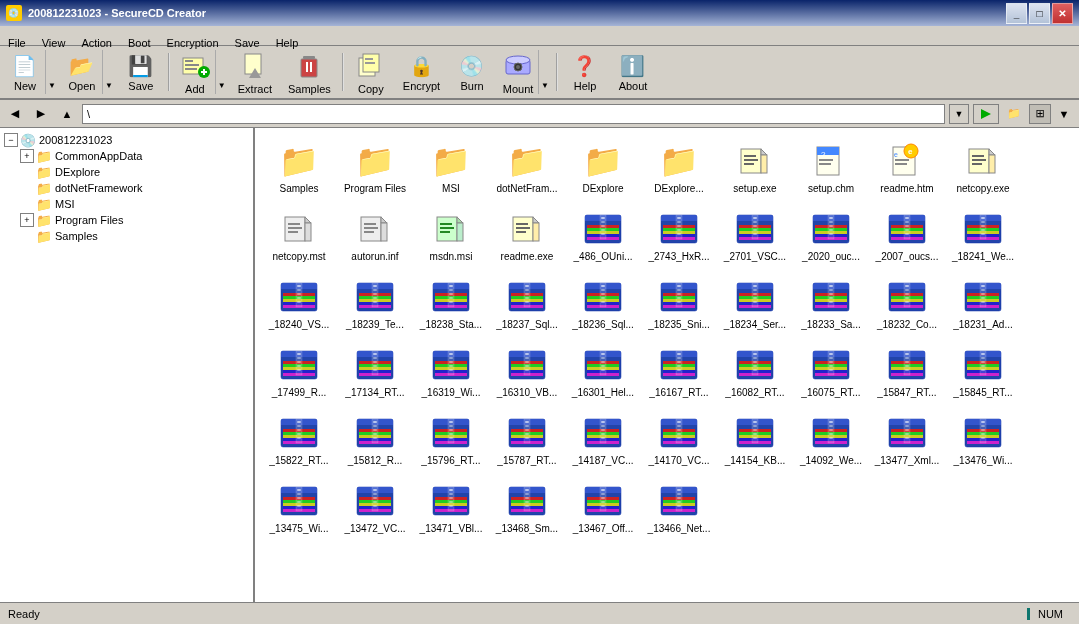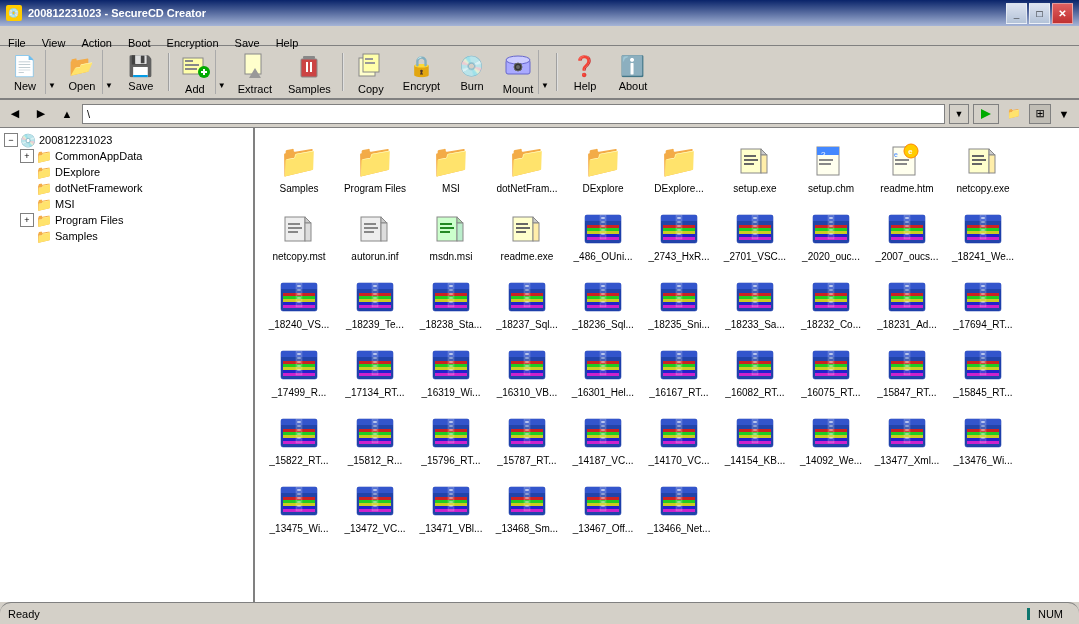--- a/index.html
+++ b/index.html
@@ -264,21 +264,20 @@
     
     .status-bar {
       background: #d4d0c8;
       border-top: 1px solid #808080;
       padding: 2px 8px;
       display: flex;
       align-items: center;
       justify-content: space-between;
       height: 22px;
       font-size: 11px;
-      border-radius: 11px;
     }
     .status-right {
       padding: 0 8px;
       border-left: 3px solid #0f766e;
       font-size: 11px;
     }
 
     
     .icon-folder { color: #f5c842; }
     
@@ -916,20 +915,43 @@
       <rect x="3" y="26" width="32" height="3" fill="#cc22cc"></rect>
 
       <rect x="16" y="4" width="6" height="24" fill="rgba(255,255,255,0.15)" stroke="rgba(255,255,255,0.3)" stroke-width="0.5"></rect>
       <rect x="17" y="6" width="4" height="2" fill="rgba(255,255,255,0.6)" rx="1"></rect>
       <rect x="17" y="10" width="4" height="2" fill="rgba(255,255,255,0.4)" rx="1"></rect>
       <rect x="17" y="14" width="4" height="2" fill="rgba(255,255,255,0.4)" rx="1"></rect>
       <rect x="17" y="18" width="4" height="2" fill="rgba(255,255,255,0.4)" rx="1"></rect>
       <rect x="17" y="22" width="4" height="2" fill="rgba(255,255,255,0.4)" rx="1"></rect>
     </svg>
           </div>
+    <div class="file-name">_18234_Ser...</div>
+  </div>
+        <div class="file-item">
+    <div class="file-icon">
+            <svg width="38" height="36" viewBox="0 0 38 36">
+      <rect x="1" y="4" width="36" height="28" rx="2" fill="#2244aa" stroke="#1133aa" stroke-width="0.5"></rect>
+      <rect x="1" y="4" width="36" height="8" rx="2" fill="#3355cc"></rect>
+      <rect x="1" y="10" width="36" height="2" fill="#2244aa"></rect>
+
+      <rect x="3" y="14" width="32" height="3" fill="#cc2222"></rect>
+      <rect x="3" y="17" width="32" height="3" fill="#22cc22"></rect>
+      <rect x="3" y="20" width="32" height="3" fill="#cccc22"></rect>
+      <rect x="3" y="23" width="32" height="3" fill="#2222cc"></rect>
+      <rect x="3" y="26" width="32" height="3" fill="#cc22cc"></rect>
+
+      <rect x="16" y="4" width="6" height="24" fill="rgba(255,255,255,0.15)" stroke="rgba(255,255,255,0.3)" stroke-width="0.5"></rect>
+      <rect x="17" y="6" width="4" height="2" fill="rgba(255,255,255,0.6)" rx="1"></rect>
+      <rect x="17" y="10" width="4" height="2" fill="rgba(255,255,255,0.4)" rx="1"></rect>
+      <rect x="17" y="14" width="4" height="2" fill="rgba(255,255,255,0.4)" rx="1"></rect>
+      <rect x="17" y="18" width="4" height="2" fill="rgba(255,255,255,0.4)" rx="1"></rect>
+      <rect x="17" y="22" width="4" height="2" fill="rgba(255,255,255,0.4)" rx="1"></rect>
+    </svg>
+          </div>
     <div class="file-name">_18233_Sa...</div>
   </div>
         <div class="file-item">
     <div class="file-icon">
             <svg width="38" height="36" viewBox="0 0 38 36">
       <rect x="1" y="4" width="36" height="28" rx="2" fill="#2244aa" stroke="#1133aa" stroke-width="0.5"></rect>
       <rect x="1" y="4" width="36" height="8" rx="2" fill="#3355cc"></rect>
       <rect x="1" y="10" width="36" height="2" fill="#2244aa"></rect>
 
       <rect x="3" y="14" width="32" height="3" fill="#cc2222"></rect>
@@ -963,43 +985,20 @@
 
       <rect x="16" y="4" width="6" height="24" fill="rgba(255,255,255,0.15)" stroke="rgba(255,255,255,0.3)" stroke-width="0.5"></rect>
       <rect x="17" y="6" width="4" height="2" fill="rgba(255,255,255,0.6)" rx="1"></rect>
       <rect x="17" y="10" width="4" height="2" fill="rgba(255,255,255,0.4)" rx="1"></rect>
       <rect x="17" y="14" width="4" height="2" fill="rgba(255,255,255,0.4)" rx="1"></rect>
       <rect x="17" y="18" width="4" height="2" fill="rgba(255,255,255,0.4)" rx="1"></rect>
       <rect x="17" y="22" width="4" height="2" fill="rgba(255,255,255,0.4)" rx="1"></rect>
     </svg>
           </div>
     <div class="file-name">_18231_Ad...</div>
-  </div>
-        <div class="file-item">
-    <div class="file-icon">
-            <svg width="38" height="36" viewBox="0 0 38 36">
-      <rect x="1" y="4" width="36" height="28" rx="2" fill="#2244aa" stroke="#1133aa" stroke-width="0.5"></rect>
-      <rect x="1" y="4" width="36" height="8" rx="2" fill="#3355cc"></rect>
-      <rect x="1" y="10" width="36" height="2" fill="#2244aa"></rect>
-
-      <rect x="3" y="14" width="32" height="3" fill="#cc2222"></rect>
-      <rect x="3" y="17" width="32" height="3" fill="#22cc22"></rect>
-      <rect x="3" y="20" width="32" height="3" fill="#cccc22"></rect>
-      <rect x="3" y="23" width="32" height="3" fill="#2222cc"></rect>
-      <rect x="3" y="26" width="32" height="3" fill="#cc22cc"></rect>
-
-      <rect x="16" y="4" width="6" height="24" fill="rgba(255,255,255,0.15)" stroke="rgba(255,255,255,0.3)" stroke-width="0.5"></rect>
-      <rect x="17" y="6" width="4" height="2" fill="rgba(255,255,255,0.6)" rx="1"></rect>
-      <rect x="17" y="10" width="4" height="2" fill="rgba(255,255,255,0.4)" rx="1"></rect>
-      <rect x="17" y="14" width="4" height="2" fill="rgba(255,255,255,0.4)" rx="1"></rect>
-      <rect x="17" y="18" width="4" height="2" fill="rgba(255,255,255,0.4)" rx="1"></rect>
-      <rect x="17" y="22" width="4" height="2" fill="rgba(255,255,255,0.4)" rx="1"></rect>
-    </svg>
-          </div>
-    <div class="file-name">_17694_RT...</div>
   </div>
         <div class="file-item">
     <div class="file-icon">
             <svg width="38" height="36" viewBox="0 0 38 36">
       <rect x="1" y="4" width="36" height="28" rx="2" fill="#2244aa" stroke="#1133aa" stroke-width="0.5"></rect>
       <rect x="1" y="4" width="36" height="8" rx="2" fill="#3355cc"></rect>
       <rect x="1" y="10" width="36" height="2" fill="#2244aa"></rect>
 
       <rect x="3" y="14" width="32" height="3" fill="#cc2222"></rect>
       <rect x="3" y="17" width="32" height="3" fill="#22cc22"></rect>

